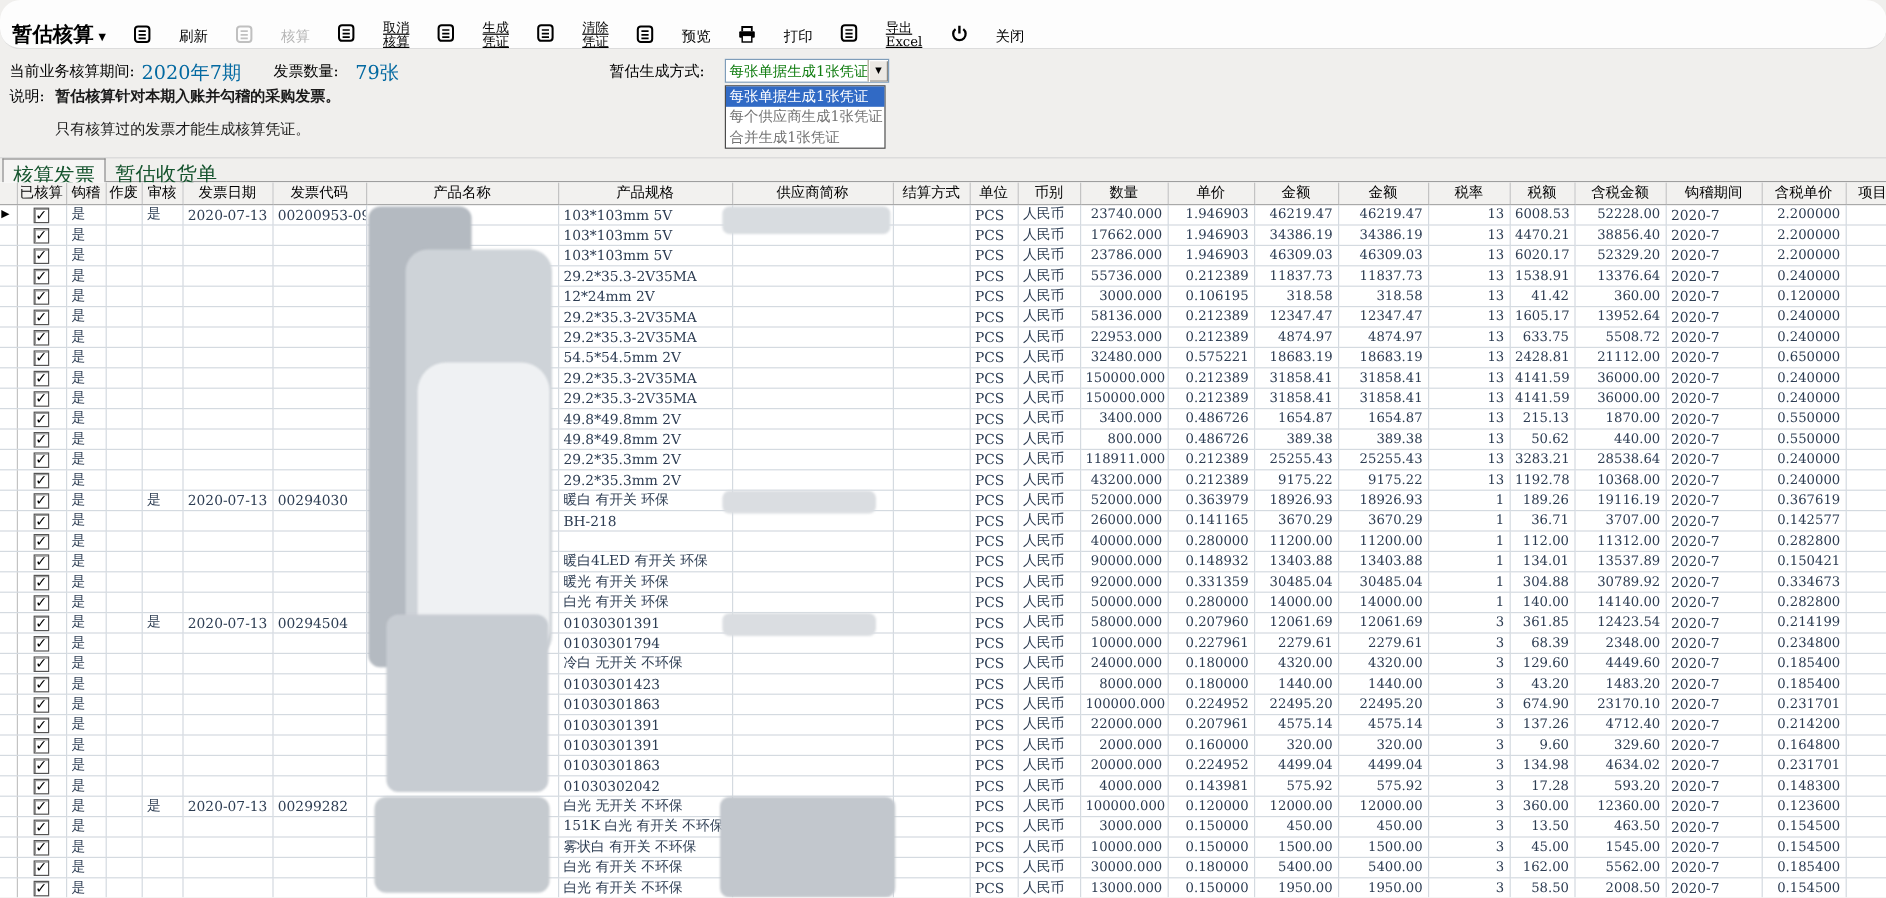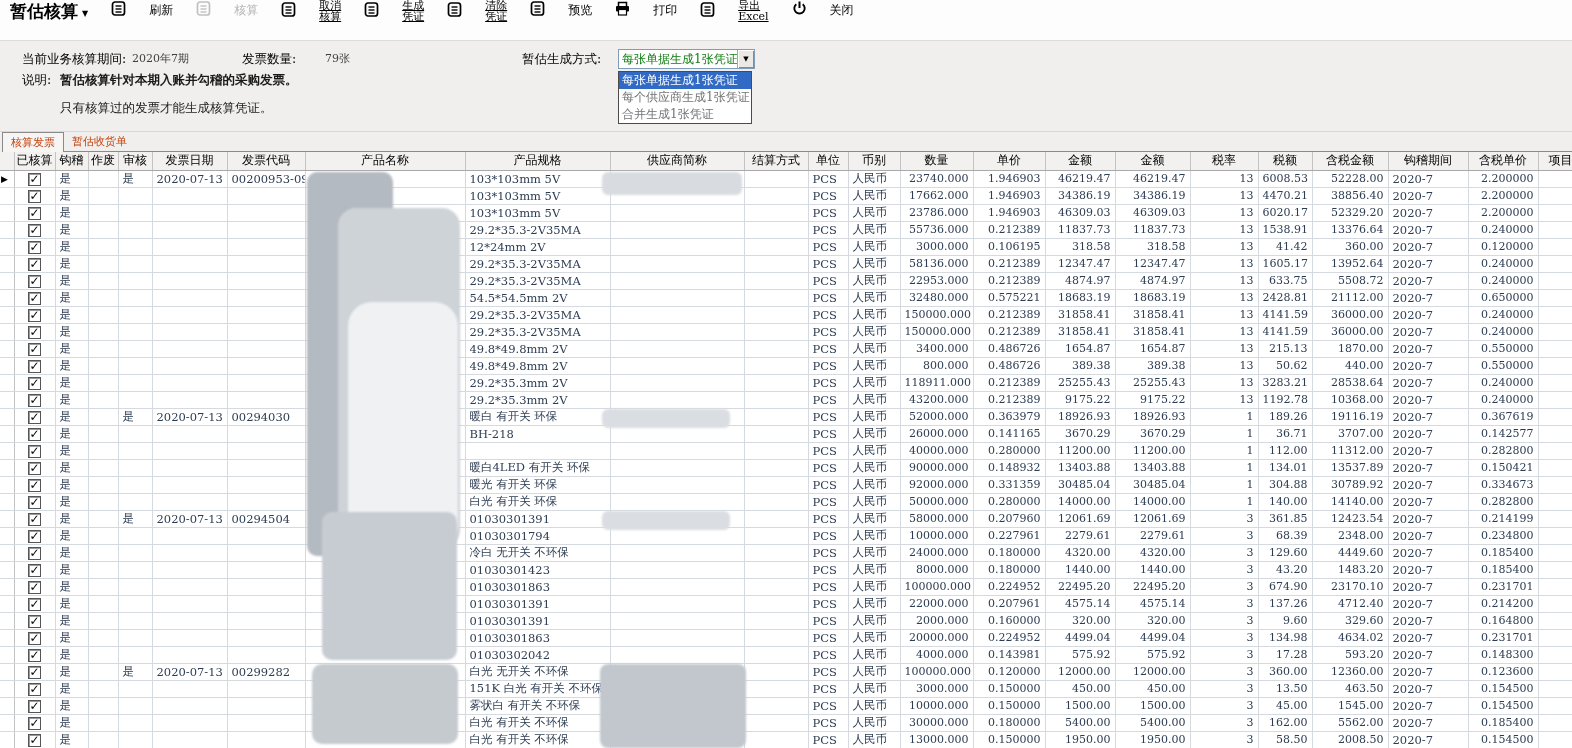--- a/index.html
+++ b/index.html
@@ -2,53 +2,53 @@
 <html><head>
 <meta charset="utf-8">
 <style>
   * { margin:0; padding:0; box-sizing:border-box; }
   html,body { width:1572px; height:748px; overflow:hidden; }
   body { font-family:"DejaVu Serif", serif; background:#f0efed; position:relative; }
 
   
   .toolbar { position:absolute; top:0; left:0; width:1572px; height:41px;
              background:#fdfdfd; border-bottom:1px solid #dcdcdc;
-             display:flex; align-items:flex-start; gap:22px; padding:0 10px; }
+             display:flex; align-items:flex-end; gap:22px; padding:0 10px;border-radius:17px; }
   .app-title { font-family:"DejaVu Sans", sans-serif; font-weight:bold; font-size:17px; color:#000;
                display:flex; align-items:center; gap:4px; }
   .app-title .caret { font-size:8px; margin-top:3px; }
   .tbtn { display:flex; align-items:center; gap:22px; font-size:12px; color:#000; cursor:default; }
   .tbtn .lbl { white-space:pre-line; line-height:12px; }
   .tbtn.two .lbl { font-size:11px; line-height:11px;text-decoration:underline; }
   .tbtn.disabled { color:#b5b5b5; }
   .tbtn.disabled svg * { stroke:#c0c0c0 !important; }
 
   
-  .info { position:absolute; top:41px; left:14px; width:1536px; height:90px; background:#f0efed; }
+  .info { position:absolute; top:41px; left:0; width:1536px; height:90px; background:#f0efed; }
   .ilabel { position:absolute; font-size:12.5px; color:#000; }
-  .ivalue { position:absolute; font-size:11px; color:#404040; }
+  .ivalue { position:absolute; font-size:16px; color:#0369a1; }
   .note-line { position:absolute; font-size:12.5px; color:#1a1a1a; }
 
   .combo { position:absolute; left:604px; top:8px; width:137px; height:20px;
            background:#fff; border:1px solid #7f9db9; display:flex; }
   .combo-text { flex:1; font-size:12px; color:#0f7c0f; line-height:18px; padding-left:3px;
                 white-space:nowrap; overflow:hidden; }
   .combo-btn { width:17px; background:#ece9e4; border-left:1px solid #aca899;
                display:flex; align-items:center; justify-content:center;
                font-size:7px; color:#000; box-shadow:inset 1px 1px 0 #fff, inset -1px -1px 0 #8d8a83; }
   .combo-list { position:absolute; left:604px; top:30px; width:134px; background:#fff;
                 border:1px solid #4b4b4b; z-index:9; }
   .opt { font-size:12px; color:#737373; line-height:17px; padding-left:3px; white-space:nowrap; }
   .opt.selected { background:#316ac5; color:#fff; }
 
   
   .tabs { position:absolute; top:131px; left:0; width:1572px; height:21px;
           display:flex; align-items:flex-end; padding-left:2px; background:#f0efed;
           border-top:1px solid #d8d8d8; }
-  .tab { font-size:11px; color:#c2410c; padding:2px 8px 2px 8px; height:20px; }
+  .tab { font-size:17px; color:#14532d; padding:2px 8px 2px 8px; height:20px; }
   .tab.active { background:#f6f5f4; border:1px solid #8a8a8a; border-bottom:none; }
   .tab.inactive { border-bottom:1px solid #8a8a8a; }
   .tabs .tab-filler { flex:1; height:20px; border-bottom:1px solid #8a8a8a; }
 
   
   .grid { position:absolute; top:152px; left:0; width:1572px; height:596px;
           overflow:hidden; background:#fff; }
   table.grid-table { border-collapse:collapse; table-layout:fixed; width:1583px; }
   .grid-table th { height:18px; background:#f2f1ef; font-size:12px; font-weight:normal; color:#000;
                    border-right:1px solid #c3c3c3; border-bottom:1px solid #a9a9a9;
@@ -174,21 +174,21 @@
           <path d="M5.3 4.2 a5.2 5.2 0 1 0 6.4 0" fill="none" stroke="#000" stroke-width="1.9"></path>
         </svg></span>
     <span class="lbl">关闭</span>
   </div>
 </div>
 
 <div class="info">
   <span class="ilabel" style="left:8px; top:10px;">当前业务核算期间:</span>
   <span class="ivalue" style="left:118px; top:10px;">2020年7期</span>
   <span class="ilabel" style="left:228px; top:10px;">发票数量:</span>
-  <span class="ivalue" style="left:296px; top:10px;margin-left:15px;">79张</span>
+  <span class="ivalue" style="left:296px; top:10px;">79张</span>
   <span class="ilabel" style="left:508px; top:10px;">暂估生成方式:</span>
 
   <div class="combo">
     <span class="combo-text">每张单据生成1张凭证</span>
     <span class="combo-btn">
         <span>▼</span>
       </span>
   </div>
   <div class="combo-list">
     <div class="opt selected">每张单据生成1张凭证</div>

